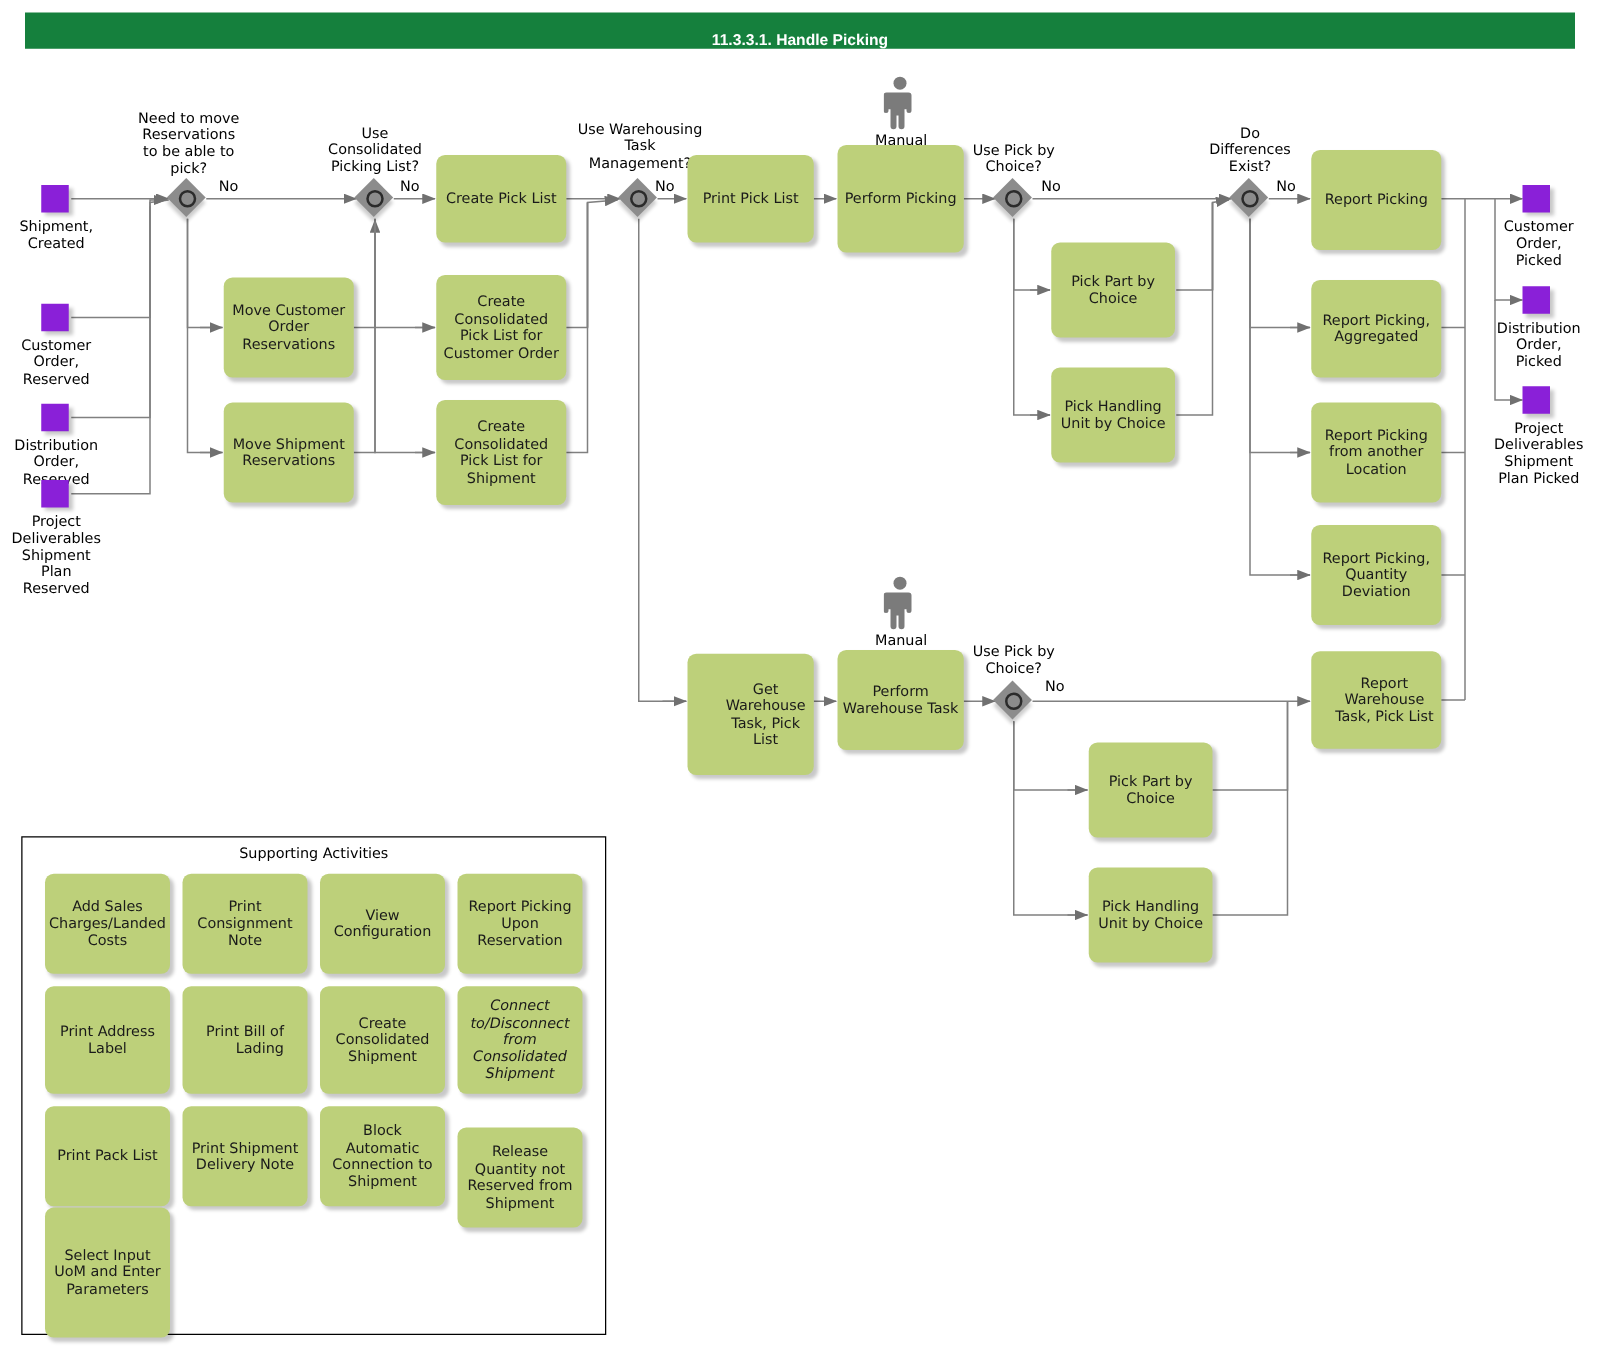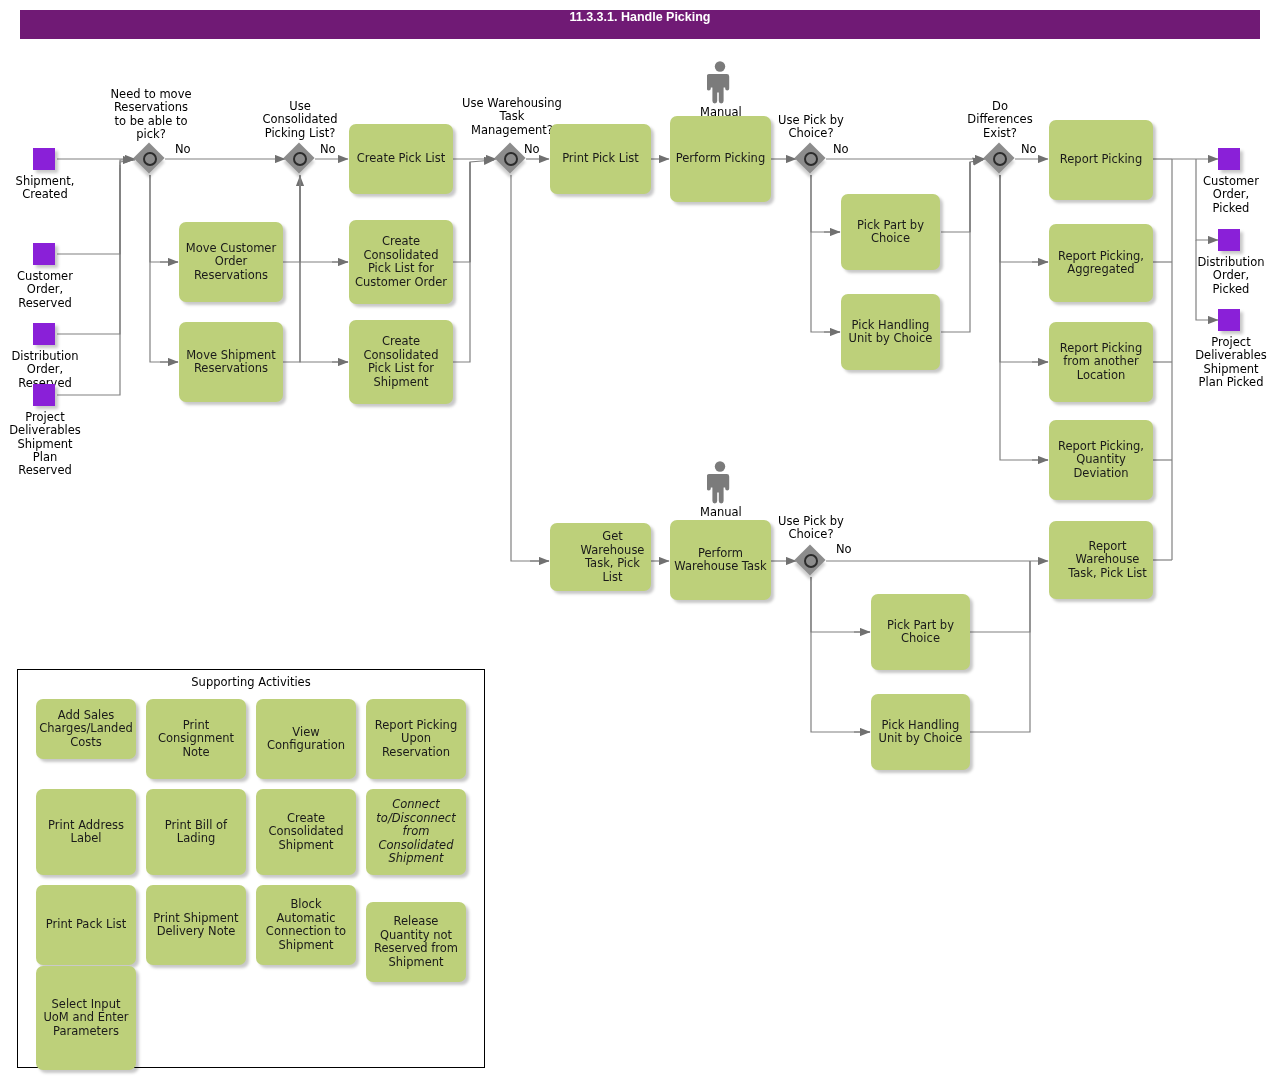--- a/index.html
+++ b/index.html
@@ -9,22 +9,22 @@
     background:#ffffff;
     font-family:"DejaVu Sans","Liberation Sans",sans-serif;
     overflow:hidden;
     position:relative;
   }
   #canvas{position:absolute;left:0;top:0;width:1280px;height:1080px;}
 
   
   .titlebar{
     position:absolute;left:20px;top:10px;width:1240px;height:29px;
-    background:#701a75;
-    display:flex;align-items:flex-start;justify-content:center;
+    background:#15803d;
+    display:flex;align-items:flex-end;justify-content:center;
   }
   .titlebar .t{
     color:#ffffff;font-size:12.5px;font-weight:bold;
     letter-spacing:0px;
     font-family:"Liberation Sans",sans-serif;
   }
 
   
   #wires{position:absolute;left:0;top:0;width:1280px;height:1080px;pointer-events:none;}
 
@@ -323,21 +323,21 @@
 Aggregated</div>
 
   <div class="node task" style="left: 1049px; top: 322px; width: 104px; height: 80px; white-space: pre-line;">Report Picking
 from another
 Location</div>
 
   <div class="node task" style="left: 1049px; top: 420px; width: 104px; height: 80px; white-space: pre-line;">Report Picking,
 Quantity
 Deviation</div>
 
-  <div class="node task" style="left: 550px; top: 523px; width: 101px; height: 68px; white-space: pre-line; padding-left: 28px;">Get Warehouse
+  <div class="node task" style="left: 550px; top: 523px; width: 101px; height: 97px; white-space: pre-line; padding-left: 28px;">Get Warehouse
 Task, Pick List</div>
 
   <div class="node task" style="left: 670px; top: 520px; width: 101px; height: 80px; white-space: pre-line;">Perform
 Warehouse Task</div>
 
   <div class="node task" style="left: 871px; top: 594px; width: 99px; height: 76px; white-space: pre-line;">Pick Part by
 Choice</div>
 
   <div class="node task" style="left: 871px; top: 694px; width: 99px; height: 76px; white-space: pre-line;">Pick Handling
 Unit by Choice</div>
@@ -358,35 +358,35 @@
 
   <div class="node event" style="left:1218px;top:309px;"></div>
   <div class="evt-label" style="left: 1183px; top: 336px; width: 96px; white-space: pre-line;">Project
 Deliverables
 Shipment
 Plan Picked</div>
 
   <div class="support" style="left:17px;top:669px;width:468px;height:399px;">
     <div class="shead">Supporting Activities</div>
 
-    <div class="node task" style="left: 18px; top: 29px; width: 100px; height: 60px; white-space: pre-line;">Add Sales
+    <div class="node task" style="left: 18px; top: 29px; width: 100px; height: 80px; white-space: pre-line;">Add Sales
 Charges/Landed
 Costs</div>
     <div class="node task" style="left: 128px; top: 29px; width: 100px; height: 80px; white-space: pre-line;">Print
 Consignment
 Note</div>
     <div class="node task" style="left: 238px; top: 29px; width: 100px; height: 80px; white-space: pre-line;">View
 Configuration</div>
     <div class="node task" style="left: 348px; top: 29px; width: 100px; height: 80px; white-space: pre-line;">Report Picking
 Upon
 Reservation</div>
 
     <div class="node task" style="left: 18px; top: 119px; width: 100px; height: 86px; white-space: pre-line;">Print Address
 Label</div>
-    <div class="node task" style="left: 128px; top: 119px; width: 100px; height: 86px; white-space: pre-line;">Print Bill of
+    <div class="node task" style="left: 128px; top: 119px; width: 100px; height: 86px; white-space: pre-line; text-align: right;">Print Bill of
 Lading</div>
     <div class="node task" style="left: 238px; top: 119px; width: 100px; height: 86px; white-space: pre-line;">Create
 Consolidated
 Shipment</div>
     <div class="node task" style="left: 348px; top: 119px; width: 100px; height: 86px; white-space: pre-line; font-style: italic;">Connect
 to/Disconnect
 from
 Consolidated
 Shipment</div>
 

